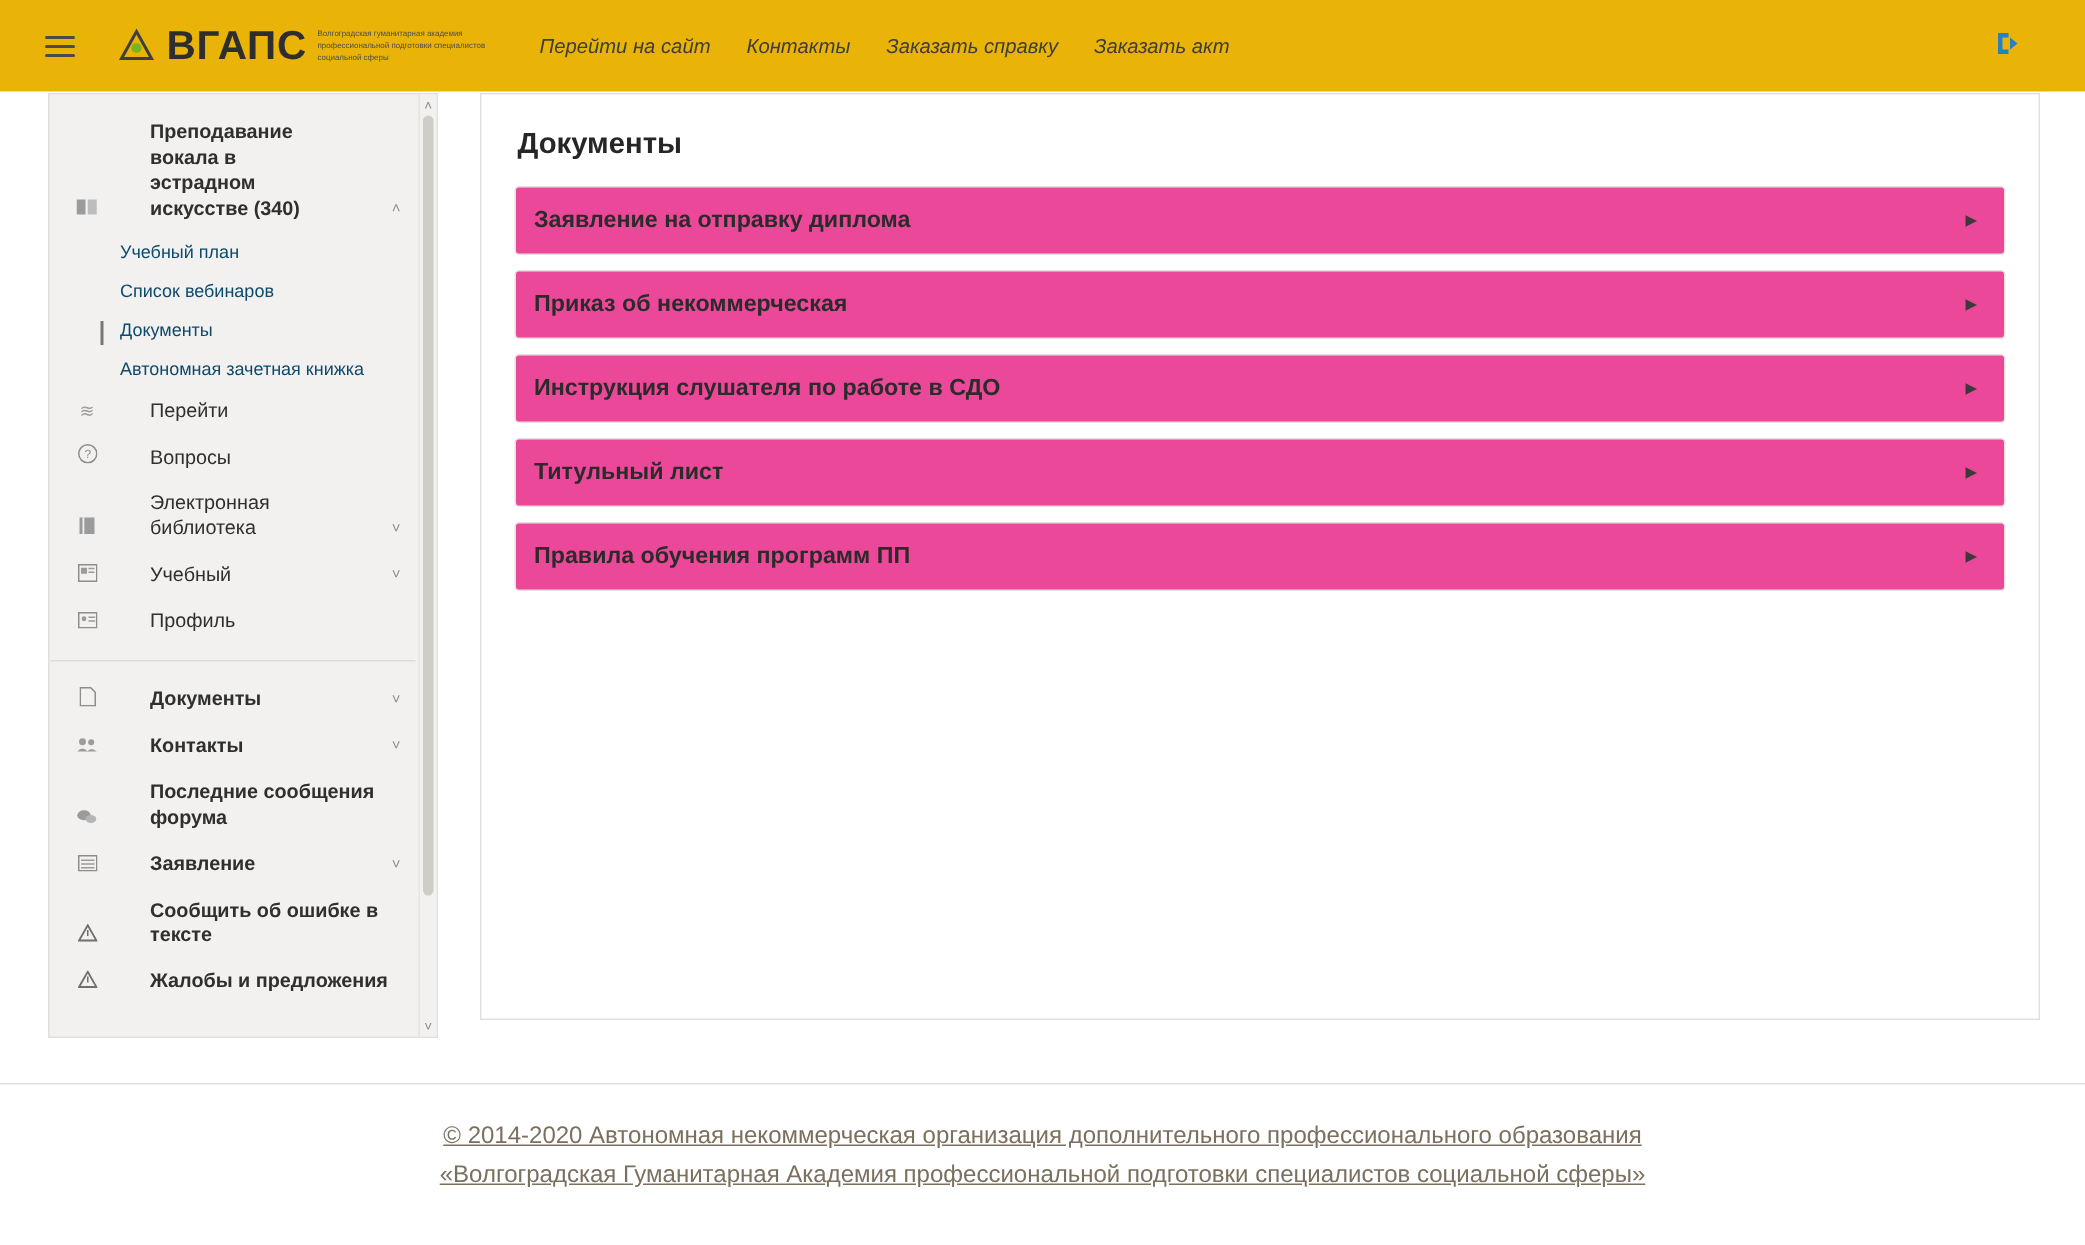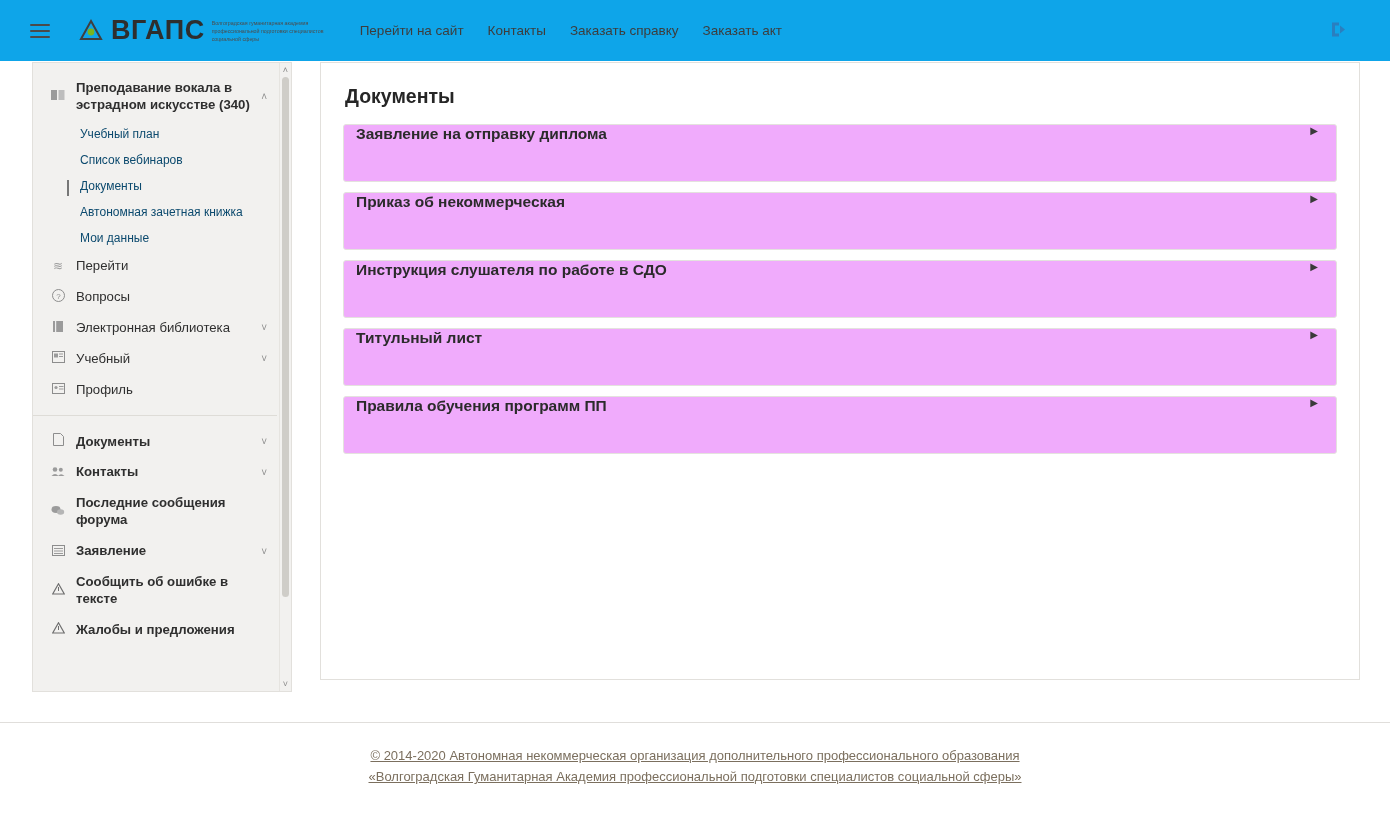--- a/index.html
+++ b/index.html
@@ -8,21 +8,21 @@
     width: 1390px; height: 830px;
     background: #ffffff;
     font-family: "Liberation Sans", sans-serif;
     overflow: hidden;
   }
 
   
   .topbar {
     position: relative;
     height: 62px;
-    background: #0ea5e9;
+    background: #eab308;
     display: flex;
     align-items: center;
     padding: 0 30px;
     border-bottom: 1px solid #ffffff;
   }
   .burger {
     width: 26px; height: 26px;
     display: flex; flex-direction: column; justify-content: center;
     gap: 4px;
     margin-right: 22px;
@@ -40,21 +40,21 @@
   .brand-text {
     font-size: 27px; font-weight: bold; letter-spacing: .5px;
     color: #2e2e2e;
   }
   .brand-sub {
     font-size: 5.3px; line-height: 1.45; color: #4c4c4c; max-width: 120px;
     padding-top: 3px;
   }
   .topnav { display: flex; align-items: center; gap: 24px; }
   .topnav a {
-    font-size: 13.5px; color: #3d3d3d; text-decoration: none;
+    font-size: 13.5px; color: #3d3d3d; text-decoration: none; font-style: italic;
   }
   .logout {
     position: absolute; right: 42px; top: 50%; transform: translateY(-50%);
     color: #2a7fbf; font-size: 19px; cursor: pointer; line-height: 1;
   }
 
   
   .page {
     display: flex;
     padding: 0 30px 0 32px;
@@ -82,27 +82,28 @@
   }
   .sb-scroll .arrow.top { position: absolute; top: 0; width: 100%; }
   .sb-scroll .arrow.bottom { position: absolute; bottom: 0; width: 100%; }
   .sb-scroll .thumb {
     position: absolute; top: 14px; left: 2px; width: 7px; height: 520px;
     background: #cfcdc8; border-radius: 4px;
   }
   .sb-inner { padding: 10px 14px 20px 0; }
 
   .sb-item {
-    display: flex; align-items: center;
+    display: flex; align-items: flex-end;
     padding: 7px 10px 7px 16px;
     font-size: 13.2px;
     color: #2f2f2f;
     cursor: pointer;
     position: relative;
     line-height: 1.28;
+    gap: 24px;
   }
   .sb-item .ico {
     width: 18px; flex: 0 0 18px; margin-right: 9px;
     color: #9b9b9b; font-size: 12px; line-height: 16px; text-align: center;
   }
   .sb-item .lbl { flex: 1; }
   .sb-item .caret {
     color: #8d8d8d; font-size: 10px; margin-left: 6px; line-height: 16px;
   }
   .sb-item.head .lbl { font-weight: bold; }
@@ -126,44 +127,44 @@
     background: #ffffff;
     border: 1px solid #e2e0dc;
     margin-left: 28px;
     min-height: 618px;
     padding: 22px 22px 22px 22px;
   }
   .main h1 {
     font-size: 19.5px; margin: 0 0 16px 2px; color: #262626; font-weight: bold;
   }
   .doc-row {
-    background: #f0abfc;
+    background: #ec4899;
     border: 1px solid #e4e2de;
     border-radius: 3px;
-    height: 58px;
-    display: flex; align-items: flex-start;
+    height: 46px;
+    display: flex; align-items: center;
     padding: 0 18px 0 12px;
     margin-bottom: 10px;
     cursor: pointer;
   }
   .doc-row .title {
     flex: 1; font-size: 15.5px; font-weight: bold; color: #2b2b2b;
   }
   .doc-row .chev { color: #3a3a3a; font-size: 10px; }
 
   
   .footer {
     margin-top: 30px;
     border-top: 1px solid #e0dedb;
     padding-top: 22px;
     text-align: center;
   }
   .footer a {
     display: block;
-    font-size: 13px;
+    font-size: 16px;
     color: #7b6f5e;
     text-decoration: underline;
     line-height: 1.65;
   }
 </style>
 </head>
 <body>
 
 <div class="topbar">
   <div class="burger">
@@ -224,23 +225,20 @@
       </div>
       <div class="sb-sub-wrap">
         <div class="sb-sub">Список вебинаров</div>
       </div>
       <div class="sb-sub-wrap">
         <div class="sb-sub active">Документы</div>
       </div>
       <div class="sb-sub-wrap">
         <div class="sb-sub">Автономная зачетная книжка</div>
       </div>
-      <div class="sb-sub-wrap">
-        <div class="sb-sub">Мои данные</div>
-      </div>
 
       <div class="sb-item">
         <span class="ico">≋</span>
         <span class="lbl">Перейти</span>
       </div>
       <div class="sb-item">
         <span class="ico">
           <svg width="13" height="13" viewBox="0 0 13 13">
               <circle cx="6.5" cy="6.5" r="6" fill="none" stroke="#8d8d8d"></circle>
               <text x="6.5" y="9.5" font-size="8" text-anchor="middle" fill="#8d8d8d">?</text>

